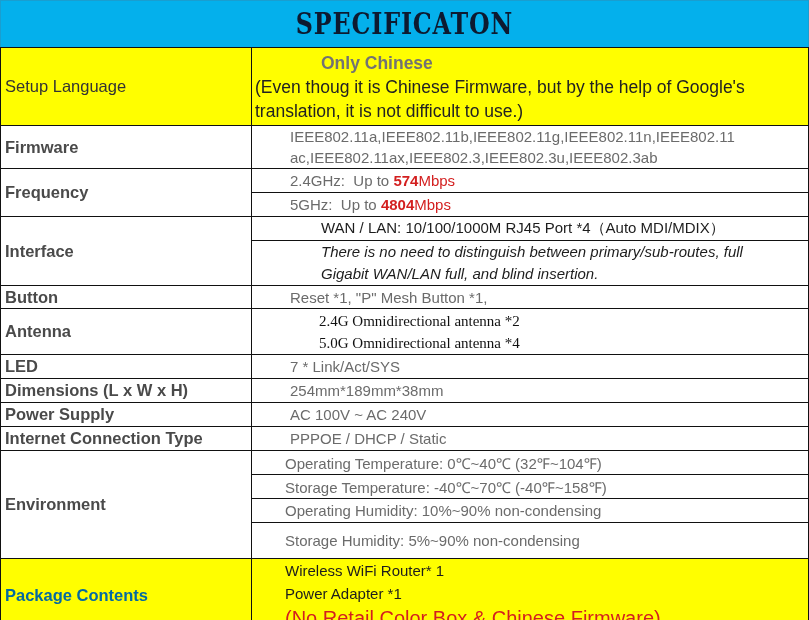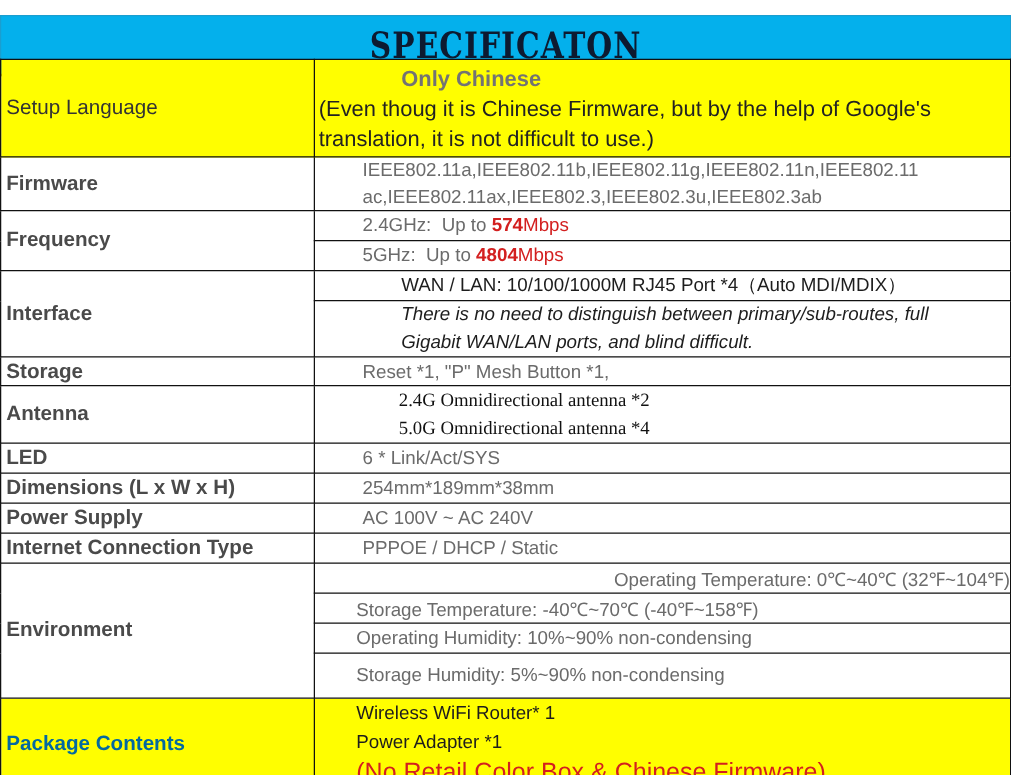--- a/index.html
+++ b/index.html
@@ -1,17 +1,17 @@
 <!DOCTYPE html>
 <html><head>
 <meta charset="utf-8">
 <style>
   html, body { margin:0; padding:0; background:#fff; }
   body { width:809px; height:620px; overflow:hidden; position:relative; font-family:"Liberation Sans", sans-serif; }
-  .title-bar { position:absolute; left:0; top:12px; width:807px; height:46px; background:#04b0ec; border:1px solid #1a9ed0; border-bottom:2px solid #111; display:flex; align-items:center; justify-content:center; }
+  .title-bar { position:absolute; left:0; top:0; width:807px; height:46px; background:#04b0ec; border:1px solid #1a9ed0; border-bottom:2px solid #111; display:flex; align-items:center; justify-content:center; }
   .title-bar span { font-family:"DejaVu Serif", serif; font-weight:bold; font-size:29px; color:#0d1a30; letter-spacing:1px; transform:scaleX(0.82); display:inline-block; }
   table { position:absolute; left:0; top:47px; border-collapse:collapse; width:809px; table-layout:fixed; }
   td { border:1px solid #111; padding:0; vertical-align:middle; }
   td.label { width:246px; padding-left:4px; font-weight:bold; font-size:16.5px; color:#4a4a4a; }
   td.val { padding-left:38px; font-size:15px; color:#6b6b6b; }
   .yellow { background:#fffe00; }
   .yl { color:#333 !important; font-weight:normal !important;margin-left:16px; }
   .dark { color:#1d1d1d !important; }
   .serif { font-family:"Liberation Serif", serif; font-size:17px; color:#111 !important; }
   .red { color:#d31f1f; font-weight:bold; }
@@ -57,60 +57,60 @@
     </td>
   </tr>
 
   <tr style="height:24px">
     <td class="label" rowspan="2">Interface</td>
     <td class="val dark" style="padding-left:69px;">WAN / LAN: 10/100/1000M RJ45 Port *4（Auto MDI/MDIX）</td>
   </tr>
   <tr style="height:45px">
     <td class="val dark" style="padding-left:69px; line-height:22px;font-style:italic;">
       <span class="line">There is no need to distinguish between primary/sub-routes, full</span>
-      <span class="line">Gigabit WAN/LAN ports, and blind difficult.</span>
+      <span class="line">Gigabit WAN/LAN full, and blind insertion.</span>
     </td>
   </tr>
 
   <tr style="height:23px">
-    <td class="label">Storage</td>
+    <td class="label">Button</td>
     <td class="val">Reset *1, "P" Mesh Button *1,</td>
   </tr>
 
   <tr style="height:46px">
     <td class="label">Antenna</td>
     <td class="val serif" style="line-height:22px; padding-left:67px;">
       <span class="line">2.4G Omnidirectional antenna *2</span>
       <span class="line">5.0G Omnidirectional antenna *4</span>
     </td>
   </tr>
 
   <tr style="height:24px">
     <td class="label">LED</td>
-    <td class="val">6 *  Link/Act/SYS</td>
+    <td class="val">7 *  Link/Act/SYS</td>
   </tr>
 
   <tr style="height:24px">
     <td class="label">Dimensions (L x W x H)</td>
     <td class="val">254mm*189mm*38mm</td>
   </tr>
 
   <tr style="height:24px">
     <td class="label">Power Supply</td>
     <td class="val">AC 100V ~ AC 240V</td>
   </tr>
 
   <tr style="height:24px">
     <td class="label">Internet Connection Type</td>
     <td class="val">PPPOE / DHCP / Static</td>
   </tr>
 
   <tr style="height:24px">
     <td class="label" rowspan="4">Environment</td>
-    <td class="val" style="padding-left:33px;text-align:right;">Operating Temperature: 0℃~40℃ (32℉~104℉)</td>
+    <td class="val" style="padding-left:33px;">Operating Temperature: 0℃~40℃ (32℉~104℉)</td>
   </tr>
   <tr style="height:24px">
     <td class="val" style="padding-left:33px;">Storage Temperature: -40℃~70℃ (-40℉~158℉)</td>
   </tr>
   <tr style="height:24px">
     <td class="val" style="padding-left:33px;">Operating Humidity: 10%~90% non-condensing</td>
   </tr>
   <tr style="height:36px">
     <td class="val" style="padding-left:33px;">Storage Humidity: 5%~90% non-condensing</td>
   </tr>

